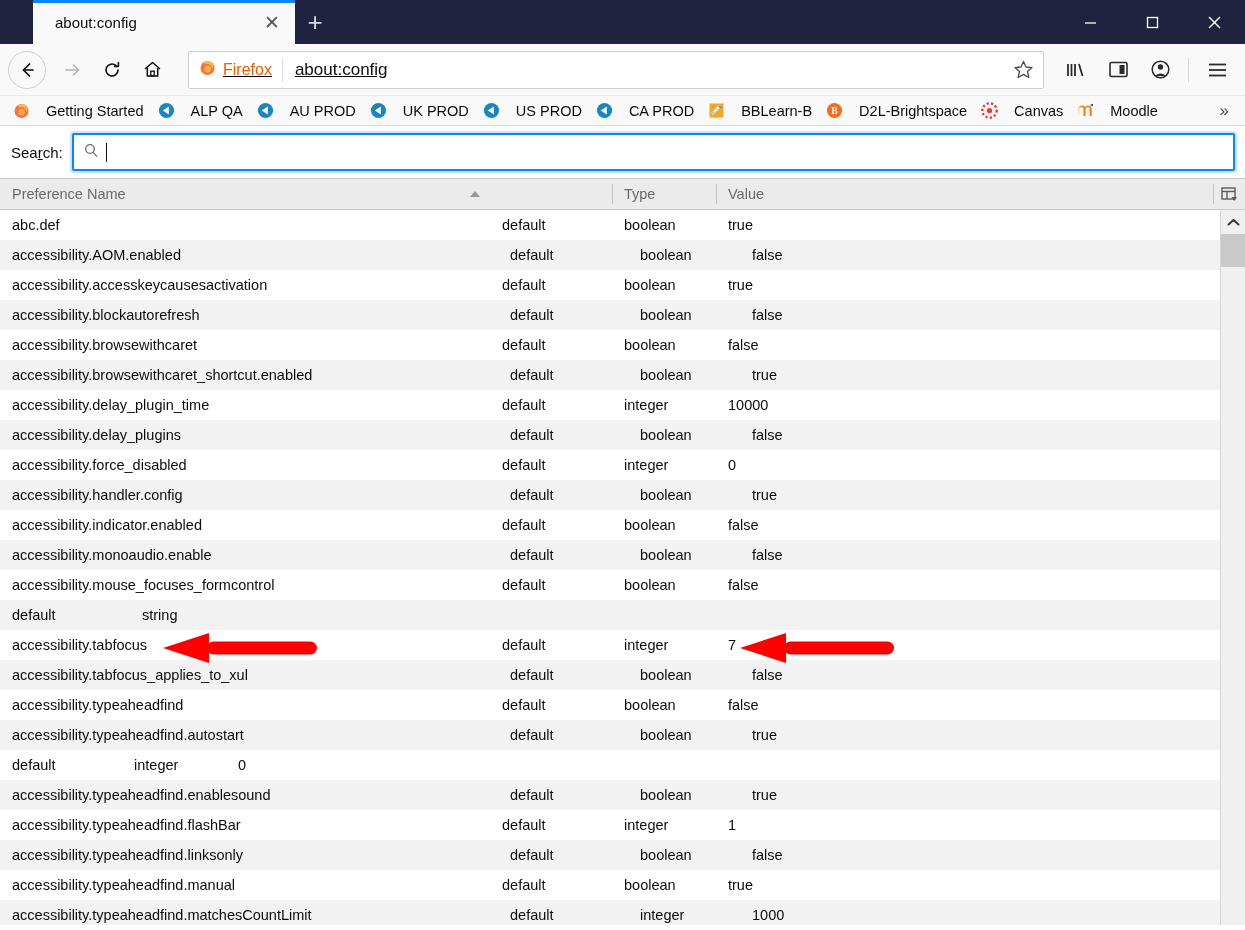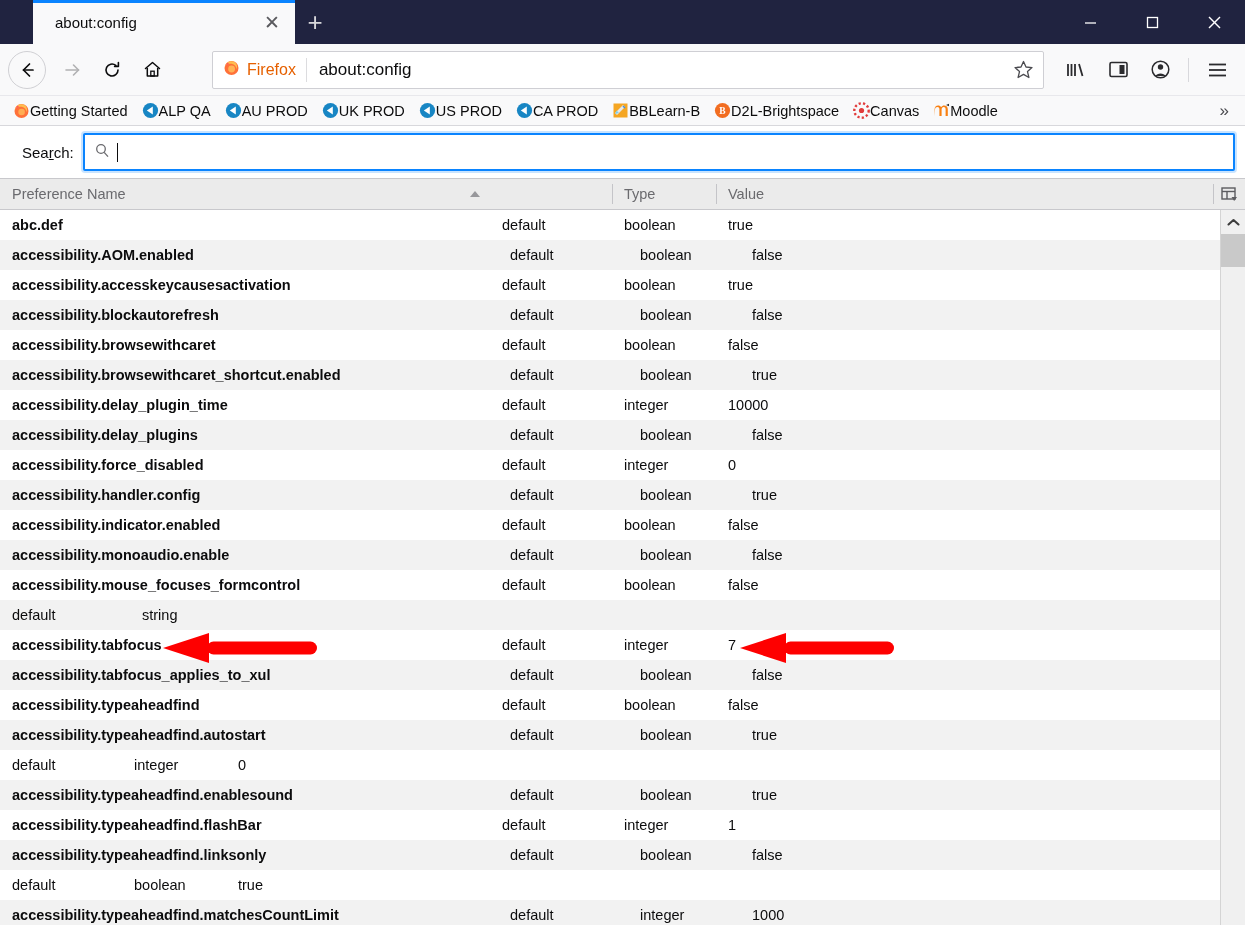--- a/index.html
+++ b/index.html
@@ -90,26 +90,27 @@
     border: 1px solid #d0d0d4;
     border-radius: 50%;
     width: 38px; height: 38px;
     margin-right: 6px;
   }
   .navbtn.disabled { color: #b1b1b3; }
   .urlwrap {
     flex: 1;
     display: flex;
     align-items: center;
-    margin: 0 12px 0 40px;
+    margin: 0 12px 0 16px;
     height: 38px;
     background: #fff;
     border: 1px solid #cfcfd4;
     border-radius: 2px;
     padding: 0 6px 0 10px;
+    text-decoration: underline;
   }
   .identity {
     display: flex;
     align-items: center;
     gap: 7px;
     padding-right: 10px;
     border-right: 1px solid #dcdcdf;
     height: 24px;
   }
   .identity-label {
@@ -151,21 +152,21 @@
     background: #f9f9fa;
     display: flex;
     align-items: center;
     padding: 0 6px;
     border-bottom: 1px solid #d8d8dc;
     overflow: hidden;
   }
   .bm {
     display: flex;
     align-items: center;
-    gap: 0;
+    gap: 16px;
     padding: 2px 7px;
     font-size: 14.5px;
     color: #0c0c0d;
     white-space: nowrap;
     flex: none;
   }
   .bm-ico {
     width: 17px; height: 17px;
     display: flex; align-items: center; justify-content: center;
     flex: none;
@@ -178,21 +179,20 @@
     flex: none;
   }
 
   
   .searchrow {
     height: 52px;
     background: #fff;
     display: flex;
     align-items: center;
     padding: 0 10px 0 11px;
-    margin-left: 11px;
   }
   .searchlabel {
     font-size: 15px;
     color: #0c0c0d;
     margin-right: 9px;
     white-space: nowrap;
   }
   .searchlabel u { text-decoration: underline; }
   .searchbox {
     flex: 1;
@@ -275,21 +275,21 @@
     color: #0c0c0d;
     background: #fff;
   }
   .row.alt { background: #f2f2f2; gap: 8px; }
   .c {
     padding-left: 12px;
     overflow: hidden;
     white-space: nowrap;
     text-overflow: ellipsis;
   }
-  .c-name   { width: 490px; font-weight: bold; }
+  .c-name   { width: 490px; }
   .c-status { width: 122px; }
   .c-type   { width: 104px; }
   .c-value  { flex: 1; padding-right: 22px; }
 
   
   .vscroll {
     position: absolute;
     top: 0; right: 0; bottom: 0;
     width: 25px;
     background: #f0f0f0;
@@ -686,20 +686,21 @@
           <div class="c c-type">integer</div>
           <div class="c c-value">1</div>
         </div>
         <div class="row alt">
           <div class="c c-name">accessibility.typeaheadfind.linksonly</div>
           <div class="c c-status">default</div>
           <div class="c c-type">boolean</div>
           <div class="c c-value">false</div>
         </div>
         <div class="row">
+          <div class="c c-name">accessibility.typeaheadfind.manual</div>
           <div class="c c-status">default</div>
           <div class="c c-type">boolean</div>
           <div class="c c-value">true</div>
         </div>
         <div class="row alt">
           <div class="c c-name">accessibility.typeaheadfind.matchesCountLimit</div>
           <div class="c c-status">default</div>
           <div class="c c-type">integer</div>
           <div class="c c-value">1000</div>
         </div>

